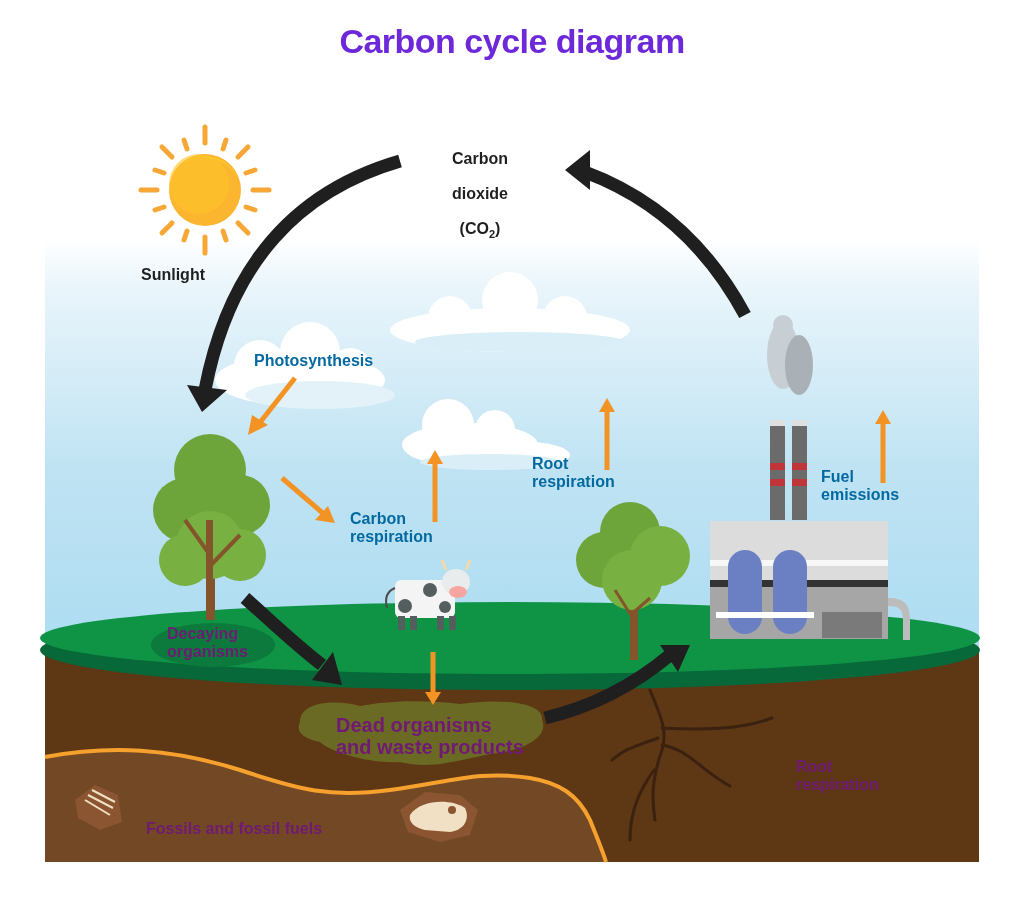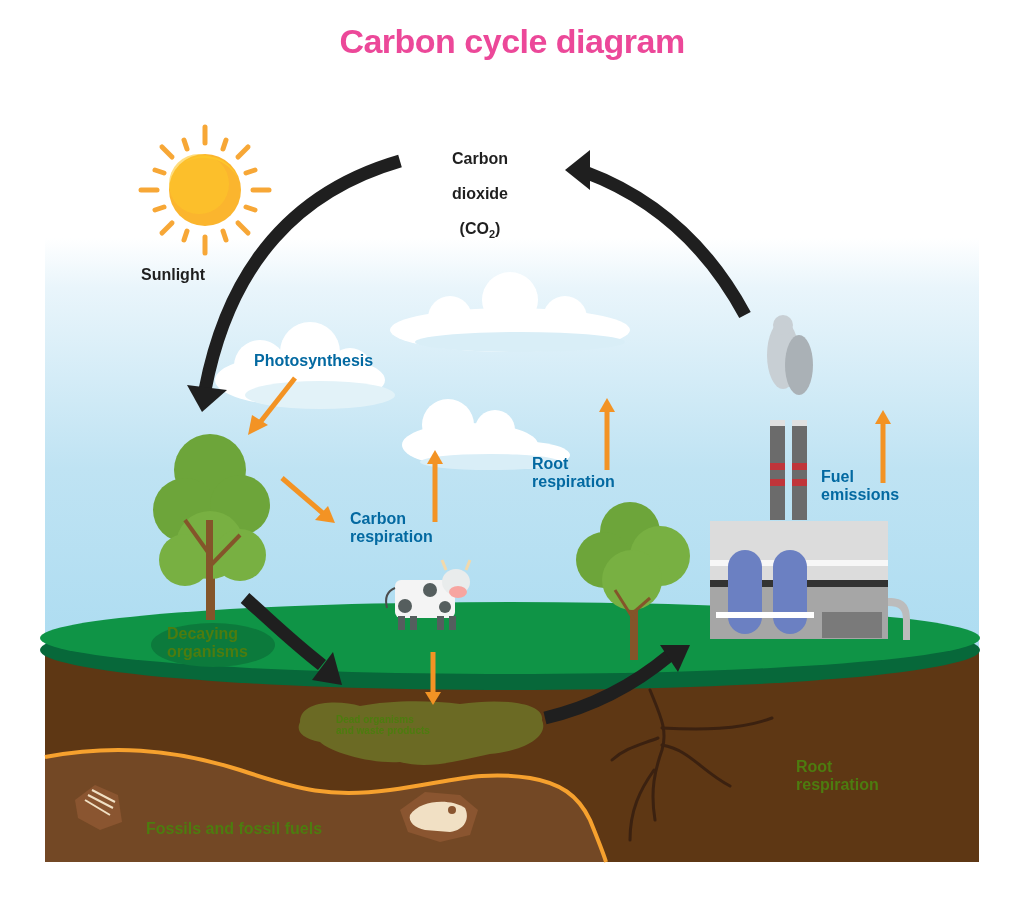--- a/index.html
+++ b/index.html
@@ -1,22 +1,22 @@
 <!DOCTYPE html>
 <html><head>
 <meta charset="utf-8">
 <style>
   html, body { margin: 0; padding: 0; background: #ffffff; }
   body { width: 1024px; height: 904px; position: relative; overflow: hidden; font-family: "Liberation Sans", sans-serif; }
   #scene { position: absolute; left: 0; top: 0; width: 1024px; height: 904px; }
   .lbl { position: absolute; font-family: "Liberation Sans", sans-serif; font-weight: bold; line-height: 1.1; white-space: pre-line; }
   .dark { color: #1f1f1f; }
   .orange { color: #0369a1; }
-  .white { color: #4d7c0f; }
-  .title { position: absolute; left: 0; top: 22px; width: 1024px; text-align: center; font-size: 34px; font-weight: bold; color: #ec4899; font-family: "Liberation Sans", sans-serif; letter-spacing: -0.5px; }
+  .white { color: #701a75; }
+  .title { position: absolute; left: 0; top: 22px; width: 1024px; text-align: center; font-size: 34px; font-weight: bold; color: #6d28d9; font-family: "Liberation Sans", sans-serif; letter-spacing: -0.5px; }
   .sub { font-size: 11px; vertical-align: -4px; }
 </style>
 </head>
 <body>
 
 <svg id="scene" viewBox="0 0 1024 904" xmlns="http://www.w3.org/2000/svg">
   <defs>
     <linearGradient id="skyGrad" x1="0" y1="0" x2="0" y2="1">
       <stop offset="0" stop-color="#ffffff"></stop>
       <stop offset="0.12" stop-color="#e9f5fb"></stop>
@@ -207,17 +207,17 @@
 
 <div class="lbl orange" style="left:254px; top:352px; font-size:16px;">Photosynthesis</div>
 <div class="lbl orange" style="left:350px; top:510px; font-size:16px;">Carbon
 respiration</div>
 <div class="lbl orange" style="left:532px; top:455px; font-size:16px;">Root
 respiration</div>
 <div class="lbl orange" style="left:821px; top:468px; font-size:16px;">Fuel
 emissions</div>
 <div class="lbl white" style="left:167px; top:625px; font-size:16px;">Decaying
 organisms</div>
-<div class="lbl white" style="left:336px; top:714px; font-size:10px;">Dead organisms
+<div class="lbl white" style="left:336px; top:714px; font-size:20px;">Dead organisms
 and waste products</div>
 <div class="lbl white" style="left:756px; top:758px; font-size:16px;margin-left:40px;">Root
 respiration</div>
 <div class="lbl white" style="left:146px; top:820px; font-size:16px;text-align:right;">Fossils and fossil fuels</div>
 
 </body></html>

